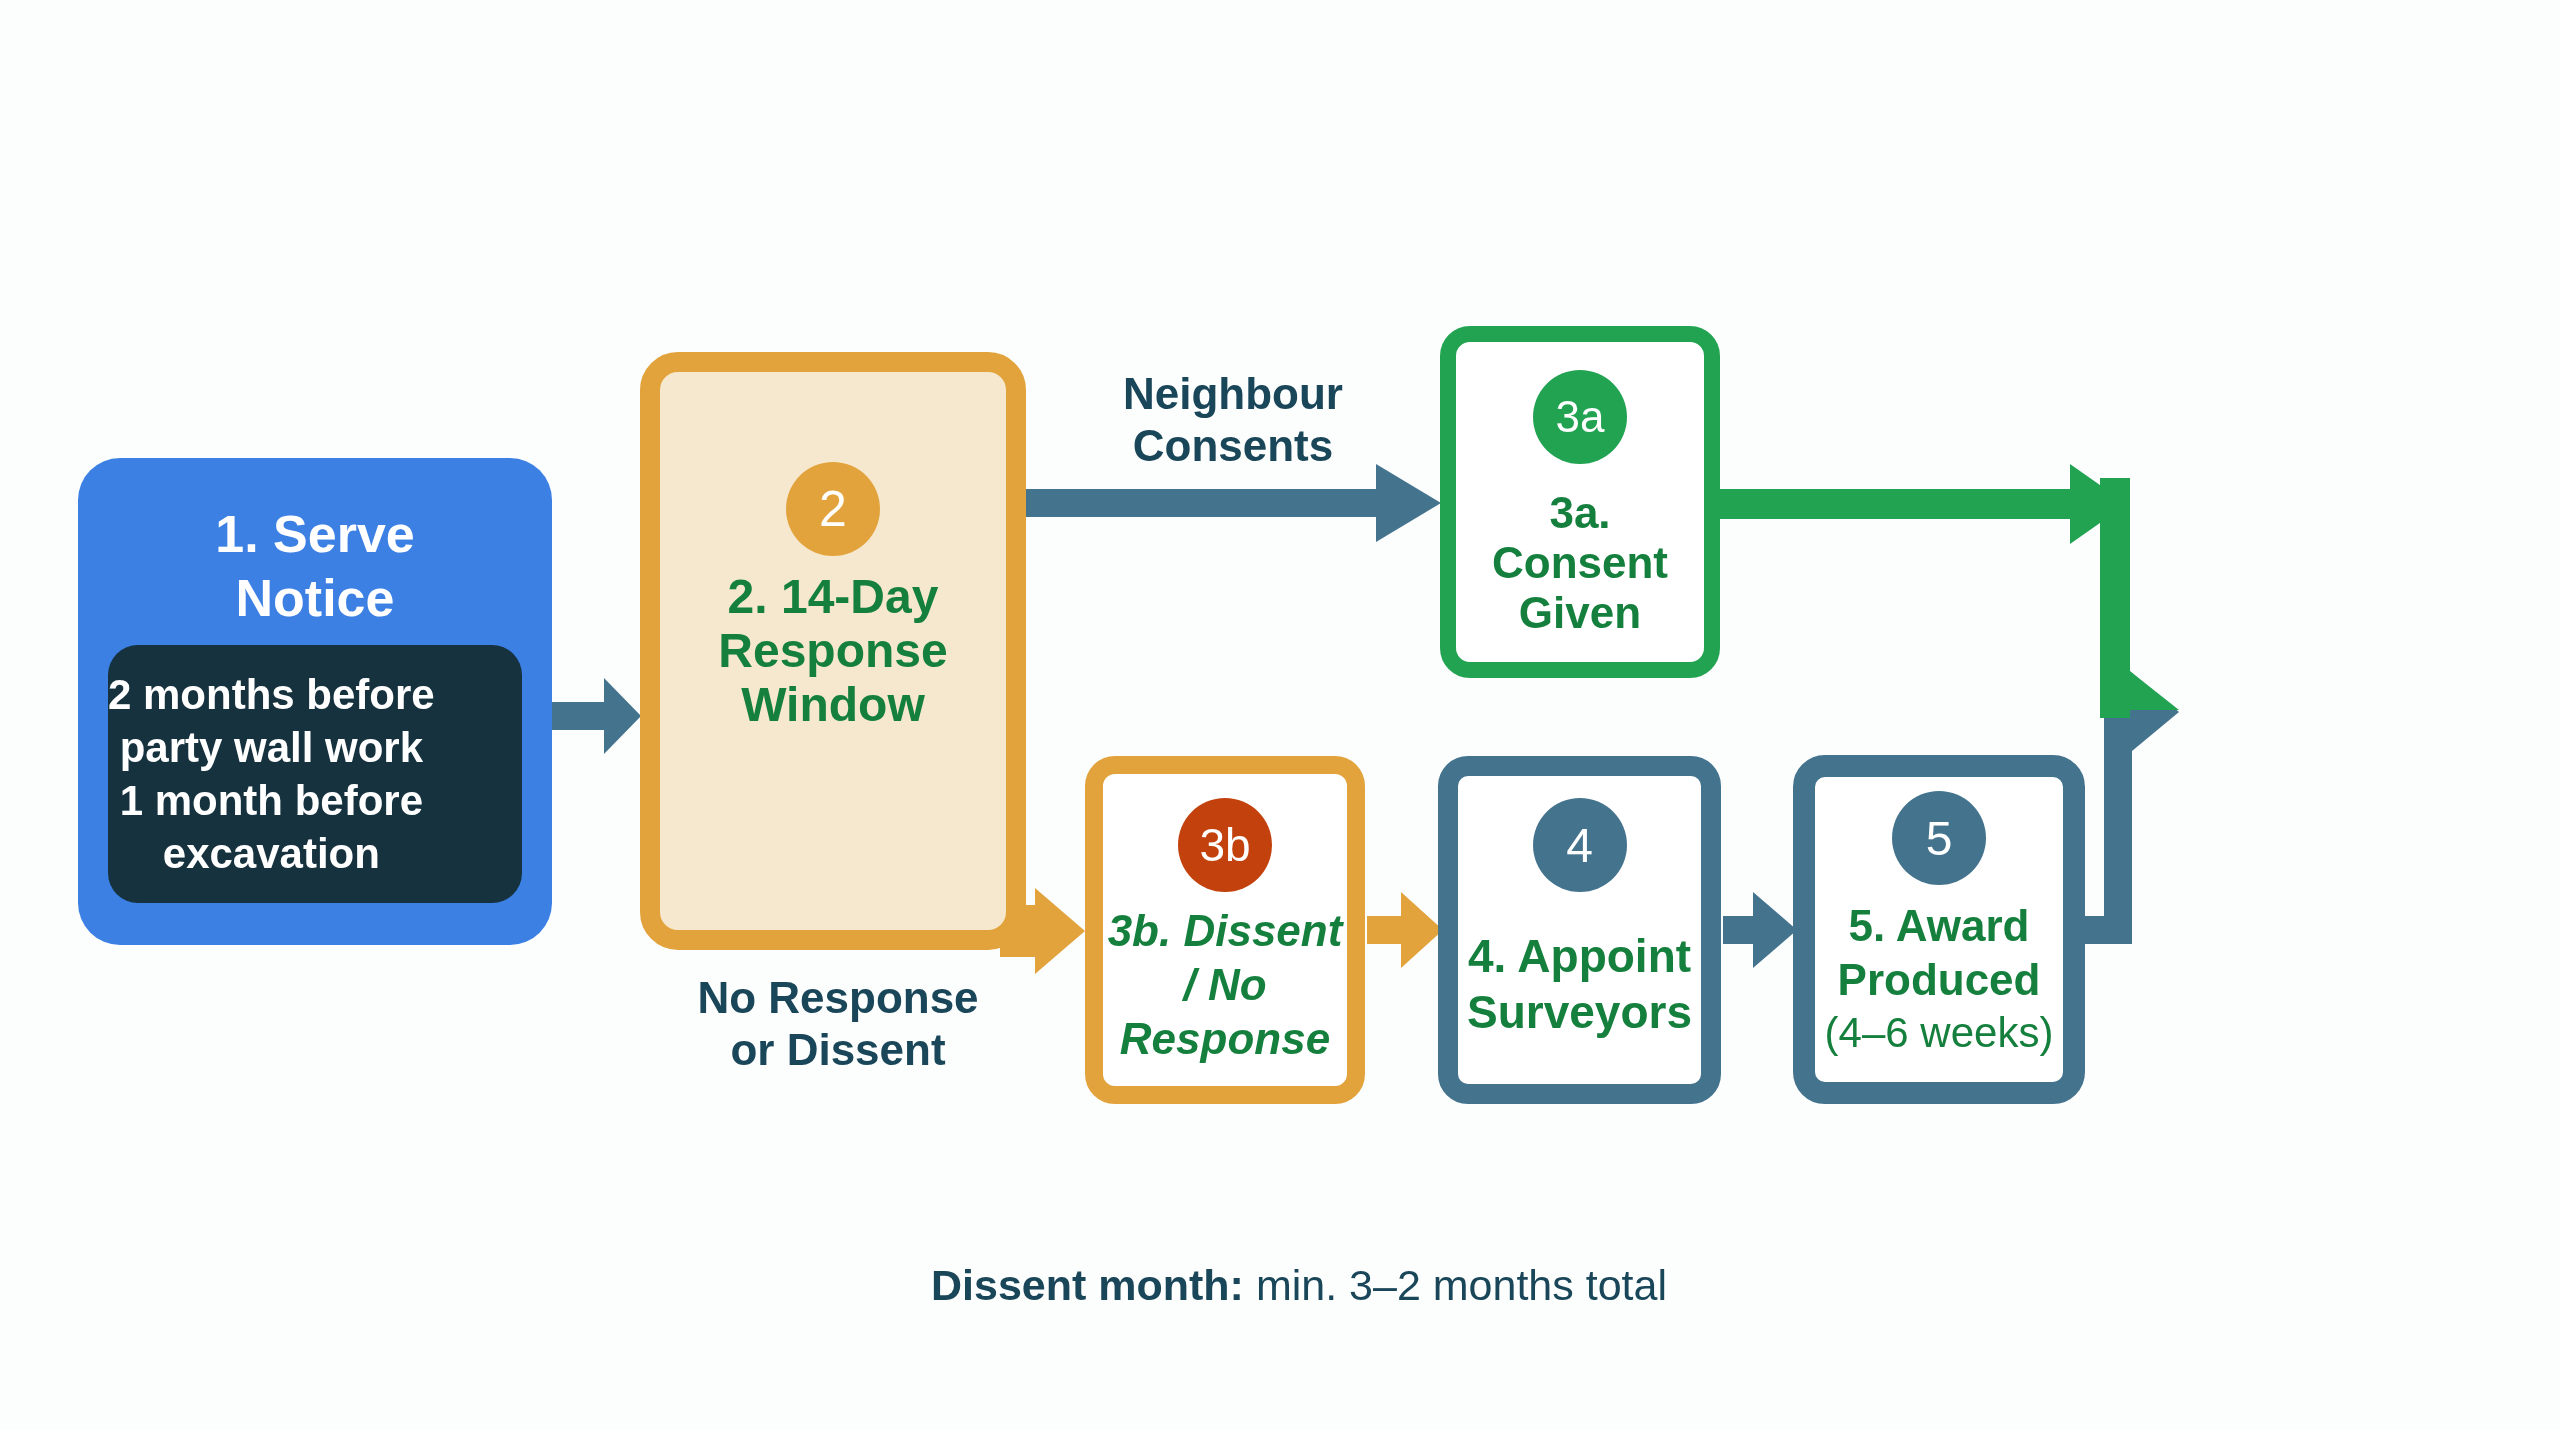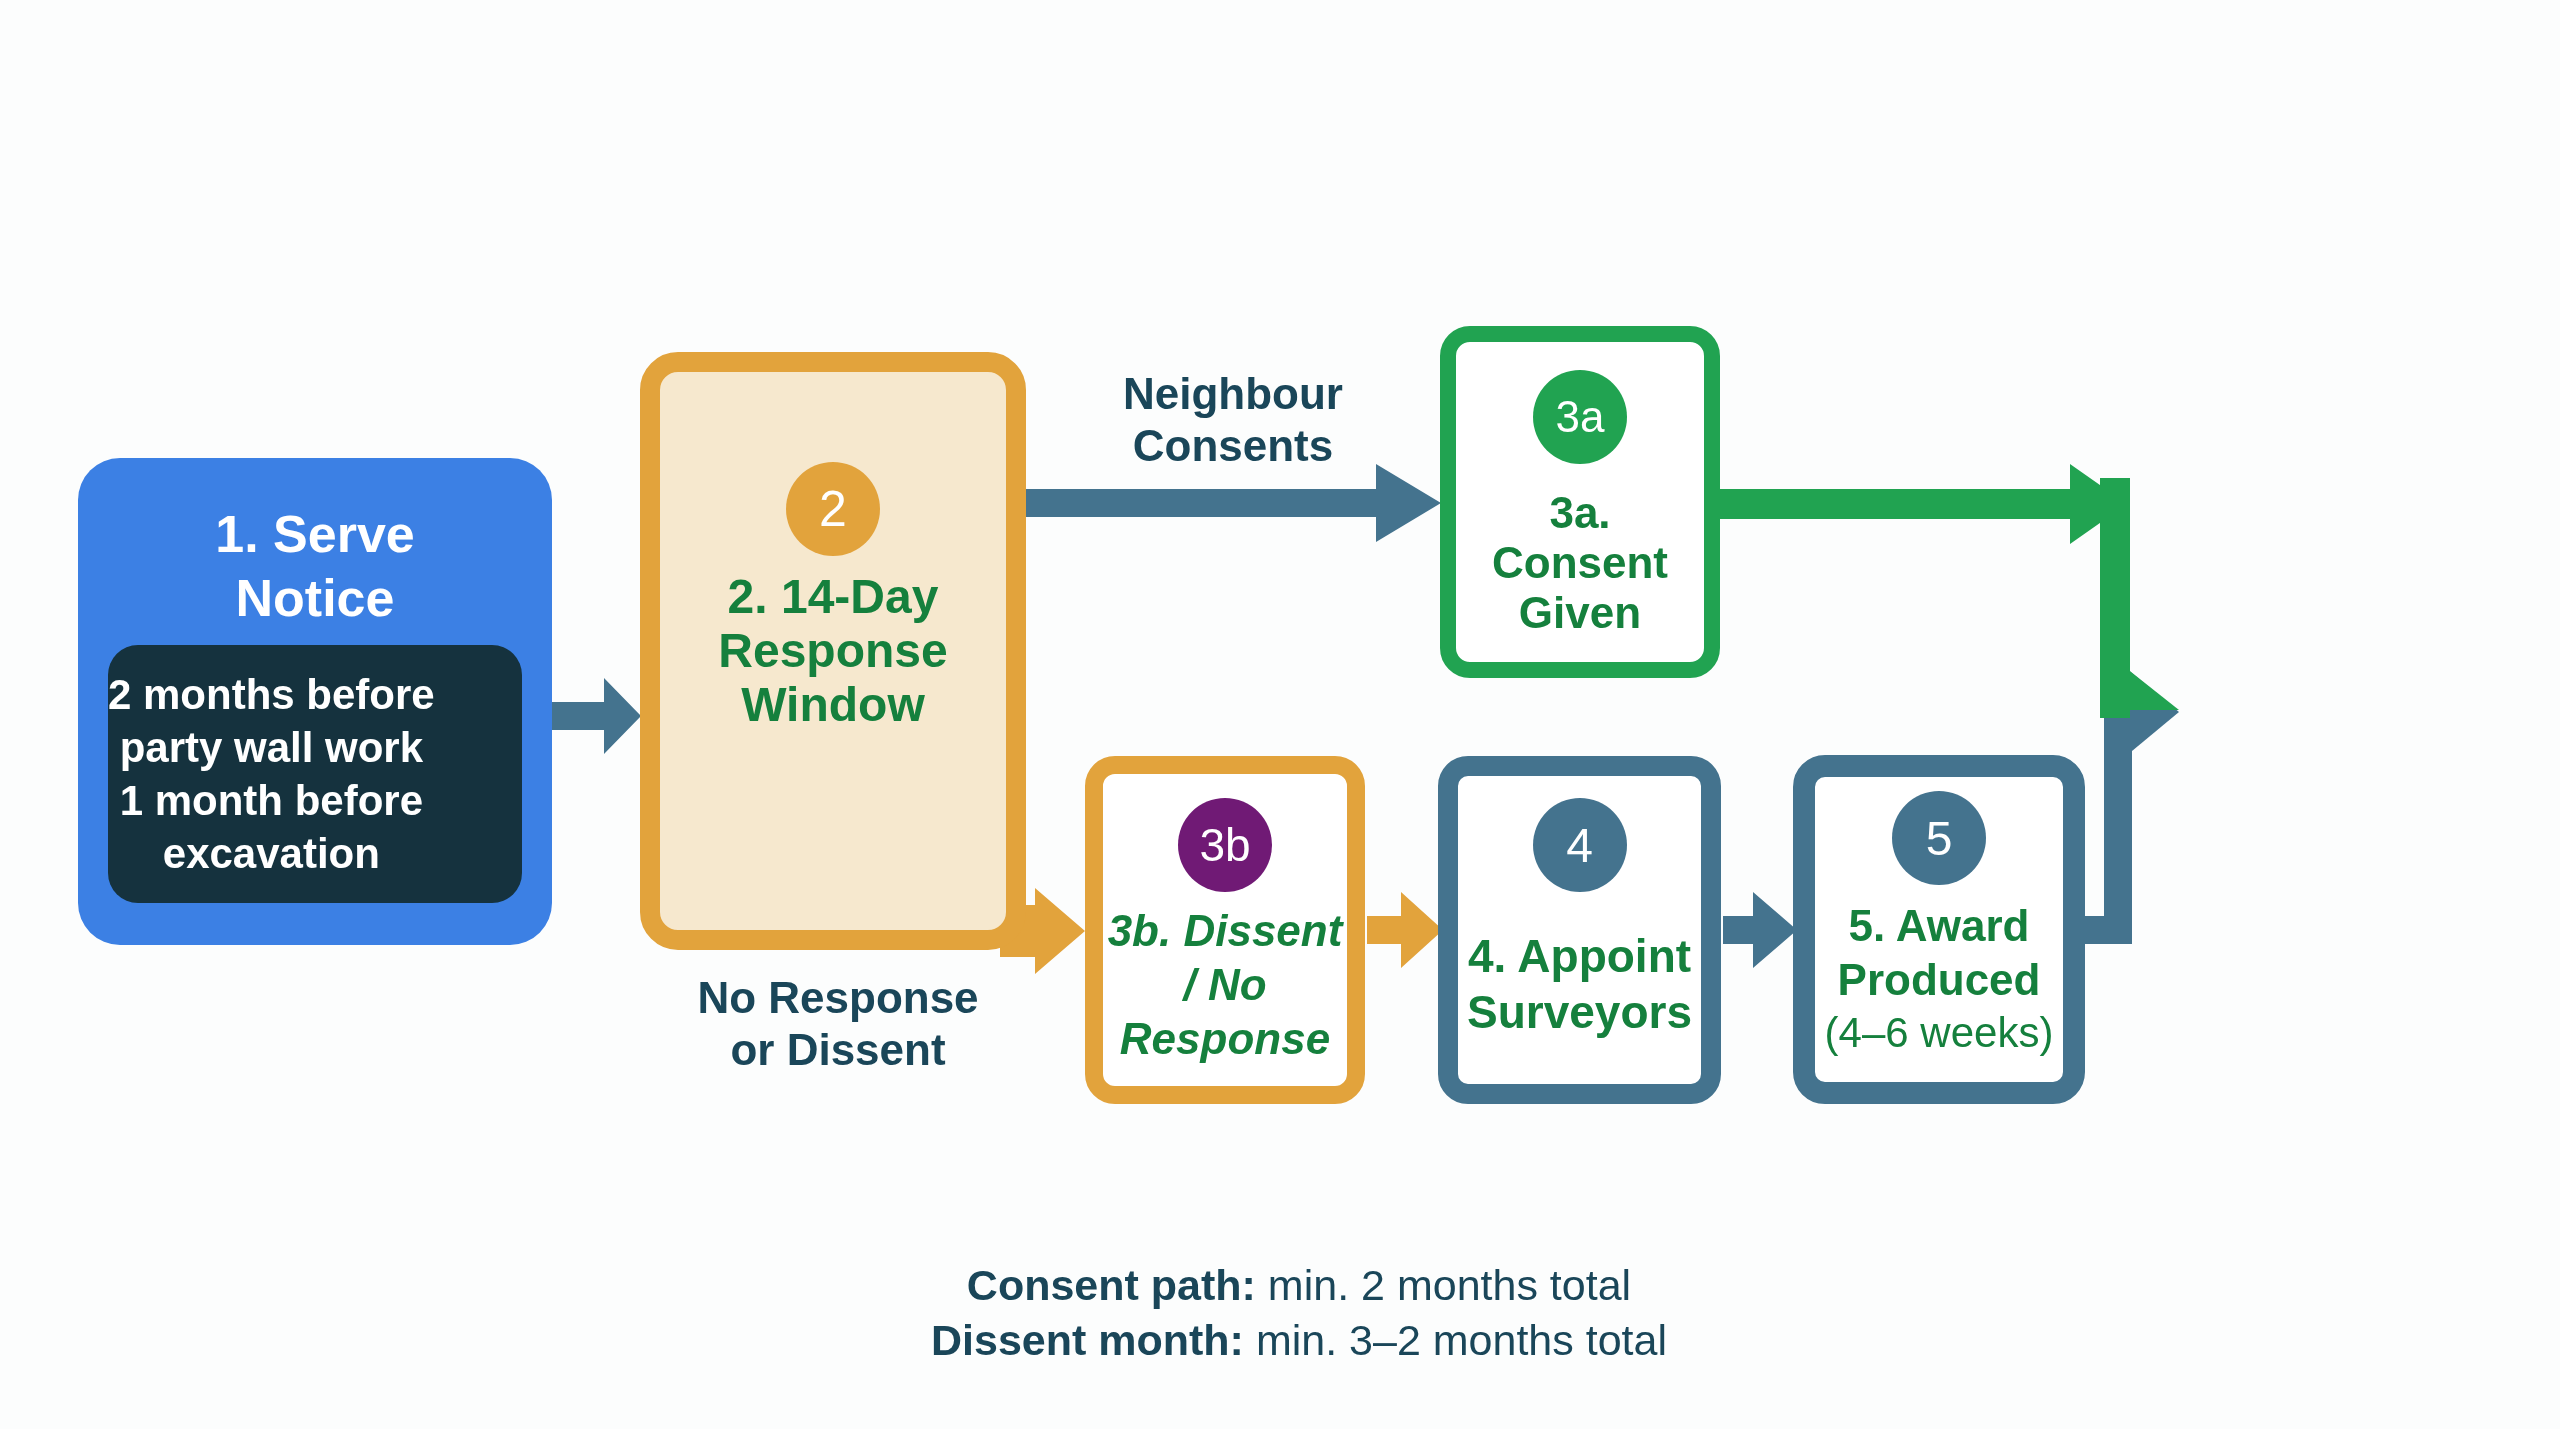--- a/index.html
+++ b/index.html
@@ -27,21 +27,21 @@
   .badge-2{width:94px;height:94px;background:#e2a33c;font-size:50px;margin-bottom:14px;}
   .node2-title{font-weight:bold;font-size:48px;line-height:54px;white-space:pre-line;}
 
   
   .node3a{left:1440px;top:326px;width:280px;height:352px;border:16px solid #21a351;border-radius:30px;background:#ffffff;padding-top:28px;}
   .badge-3a{width:94px;height:94px;background:#21a351;font-size:44px;margin-bottom:24px;}
   .node3a-title{font-weight:bold;font-size:44px;line-height:50px;white-space:pre-line;}
 
   
   .node3b{left:1085px;top:756px;width:280px;height:348px;border:18px solid #e2a33c;border-radius:30px;background:#ffffff;padding-top:24px;}
-  .badge-3b{width:94px;height:94px;background:#701a75;font-size:46px;margin-bottom:12px;}
+  .badge-3b{width:94px;height:94px;background:#c2410c;font-size:46px;margin-bottom:12px;}
   .node3b-title{font-weight:bold;font-size:44px;line-height:54px;white-space:pre-line;font-style:italic;}
 
   
   .node4{left:1438px;top:756px;width:283px;height:348px;border:20px solid #44738e;border-radius:30px;background:#ffffff;padding-top:22px;}
   .badge-4{width:94px;height:94px;background:#44738e;font-size:48px;margin-bottom:36px;}
   .node4-title{font-weight:bold;font-size:46px;line-height:56px;white-space:pre-line;}
 
   
   .node5{left:1793px;top:755px;width:292px;height:349px;border:22px solid #44738e;border-radius:32px;background:#ffffff;padding-top:14px;}
   .badge-5{width:94px;height:94px;background:#44738e;font-size:48px;margin-bottom:14px;}
@@ -127,20 +127,17 @@
   </div>
 
 
   <div class="edge-label label-noresponse">No Response
 or Dissent</div>
   <div class="edge-label label-neighbour">Neighbour
 Consents</div>
 
   <div class="caption">
     <div>
-      <span class="bold">Consent path:</span><span> min. 2 months total</span>
-    </div>
-    <div>
       <span class="bold">Dissent month:</span><span> min. 3–2 months total</span>
     </div>
   </div>
 
 </div>
 
 </body></html>

